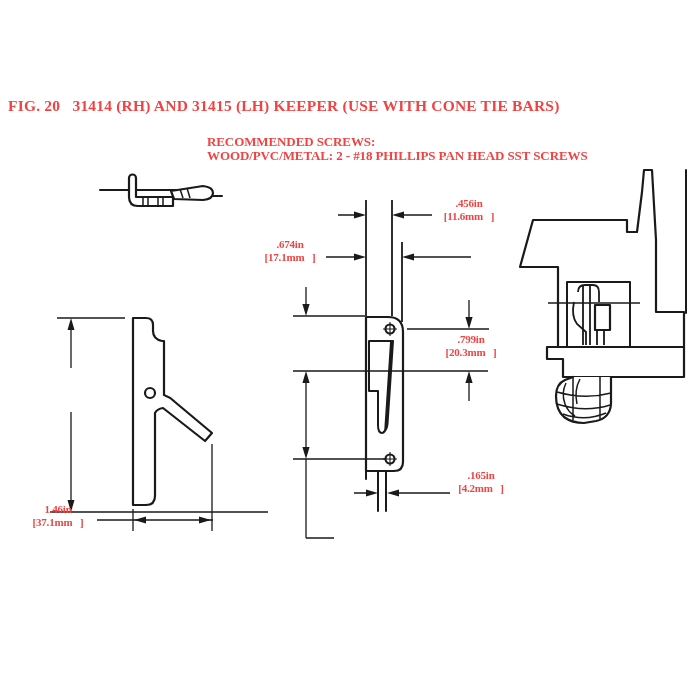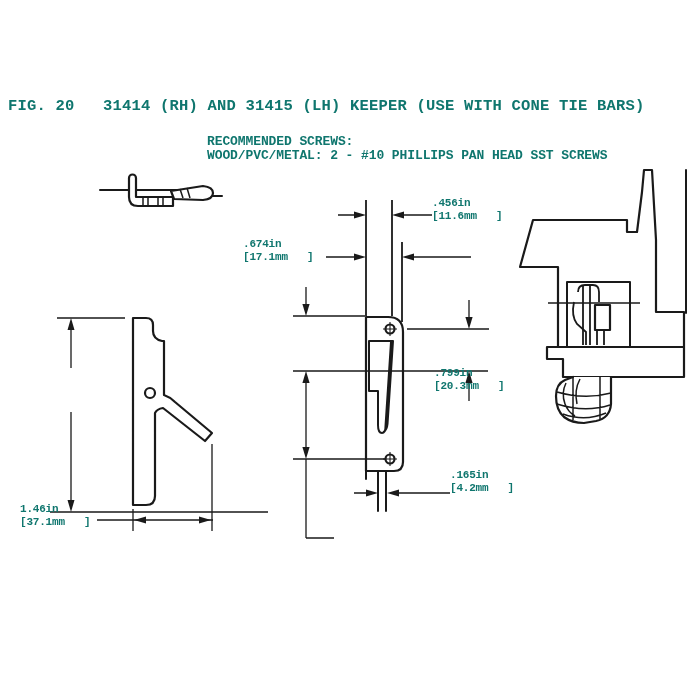--- a/index.html
+++ b/index.html
@@ -1,43 +1,43 @@
 <!DOCTYPE html>
 <html><head>
 <meta charset="utf-8">
 <style>
   html,body{margin:0;padding:0;background:#fff;}
   .canvas{position:relative;width:700px;height:700px;background:#fff;overflow:hidden;
-          font-family:Liberation Mono, monospace;color:#0f766e;}
+          font-family:Liberation Serif, serif;color:#ef4444;}
   .fig-title{position:absolute;left:8px;top:97px;font-size:15.5px;font-weight:bold;
              letter-spacing:.2px;white-space:nowrap;}
   .notes{position:absolute;left:207px;top:135px;font-size:13px;font-weight:bold;
          line-height:13.5px;letter-spacing:-.1px;white-space:nowrap;}
   .notes .indent{padding-left:85px;}
-  .dim{position:absolute;font-size:11px;font-weight:bold;line-height:13px;text-align:left;
+  .dim{position:absolute;font-size:11px;font-weight:bold;line-height:13px;text-align:center;
        letter-spacing:-.2px;white-space:nowrap;}
   svg{position:absolute;left:0;top:0;}
   .o{fill:#fff;stroke:#1a1a1a;stroke-width:2.2;stroke-linejoin:round;stroke-linecap:round;}
   .s{fill:none;stroke:#1a1a1a;stroke-width:2;stroke-linejoin:round;stroke-linecap:round;}
   .p{fill:none;stroke:#1a1a1a;stroke-width:1.8;}
   .d{fill:none;stroke:#1a1a1a;stroke-width:1.3;}
   .t{fill:none;stroke:#1a1a1a;stroke-width:1.5;}
   .c{fill:none;stroke:#1a1a1a;stroke-width:1.1;}
   .a{fill:#1a1a1a;stroke:none;}
 </style>
 </head>
 <body>
 
 <div class="canvas">
 
   <div class="fig-title">FIG. 20&nbsp;&nbsp;&nbsp;31414 (RH) AND 31415 (LH) KEEPER (USE WITH CONE TIE BARS)</div>
 
   <div class="notes">
     <div>RECOMMENDED SCREWS:</div>
-    <div>WOOD/PVC/METAL: 2 - #10 PHILLIPS PAN HEAD SST SCREWS</div>
+    <div>WOOD/PVC/METAL: 2 - #18 PHILLIPS PAN HEAD SST SCREWS</div>
   </div>
 
   <svg width="700" height="700" viewBox="0 0 700 700">
 
     <g>
       <path class="s" d="M100,190 H205"></path>
       <path class="o" d="M129,178 A3.5,3.5 0 0 1 136,178 L136,197 L173,197 L173,206 L138,206 Q129,206 129,197 Z"></path>
       <path class="t" d="M143,197 V206 M148,197 V206 M158,197 V206 M163,197 V206"></path>
       <path class="o" d="M171,191 L203,186 Q213,187 213,193 Q213,199 203,200 L174,199 Z"></path>
       <path class="t" d="M180,189 L183,198 M187,188 L190,198"></path>
@@ -129,25 +129,25 @@
   </svg>
 
   <div class="dim" style="left:20px;top:503px;width:76px;">
     <div>1.46in</div>
     <div>[37.1mm&nbsp;&nbsp;&nbsp;]</div>
   </div>
   <div class="dim" style="left:432px;top:197px;width:74px;">
     <div>.456in</div>
     <div>[11.6mm&nbsp;&nbsp;&nbsp;]</div>
   </div>
-  <div class="dim" style="left:243px;top:238px;width:66px;">
+  <div class="dim" style="left:257px;top:238px;width:66px;">
     <div>.674in</div>
     <div>[17.1mm&nbsp;&nbsp;&nbsp;]</div>
   </div>
-  <div class="dim" style="left:434px;top:333px;width:74px;margin-top:34px;">
+  <div class="dim" style="left:434px;top:333px;width:74px;">
     <div>.799in</div>
     <div>[20.3mm&nbsp;&nbsp;&nbsp;]</div>
   </div>
   <div class="dim" style="left:450px;top:469px;width:62px;">
     <div>.165in</div>
     <div>[4.2mm&nbsp;&nbsp;&nbsp;]</div>
   </div>
 
 </div>
 

